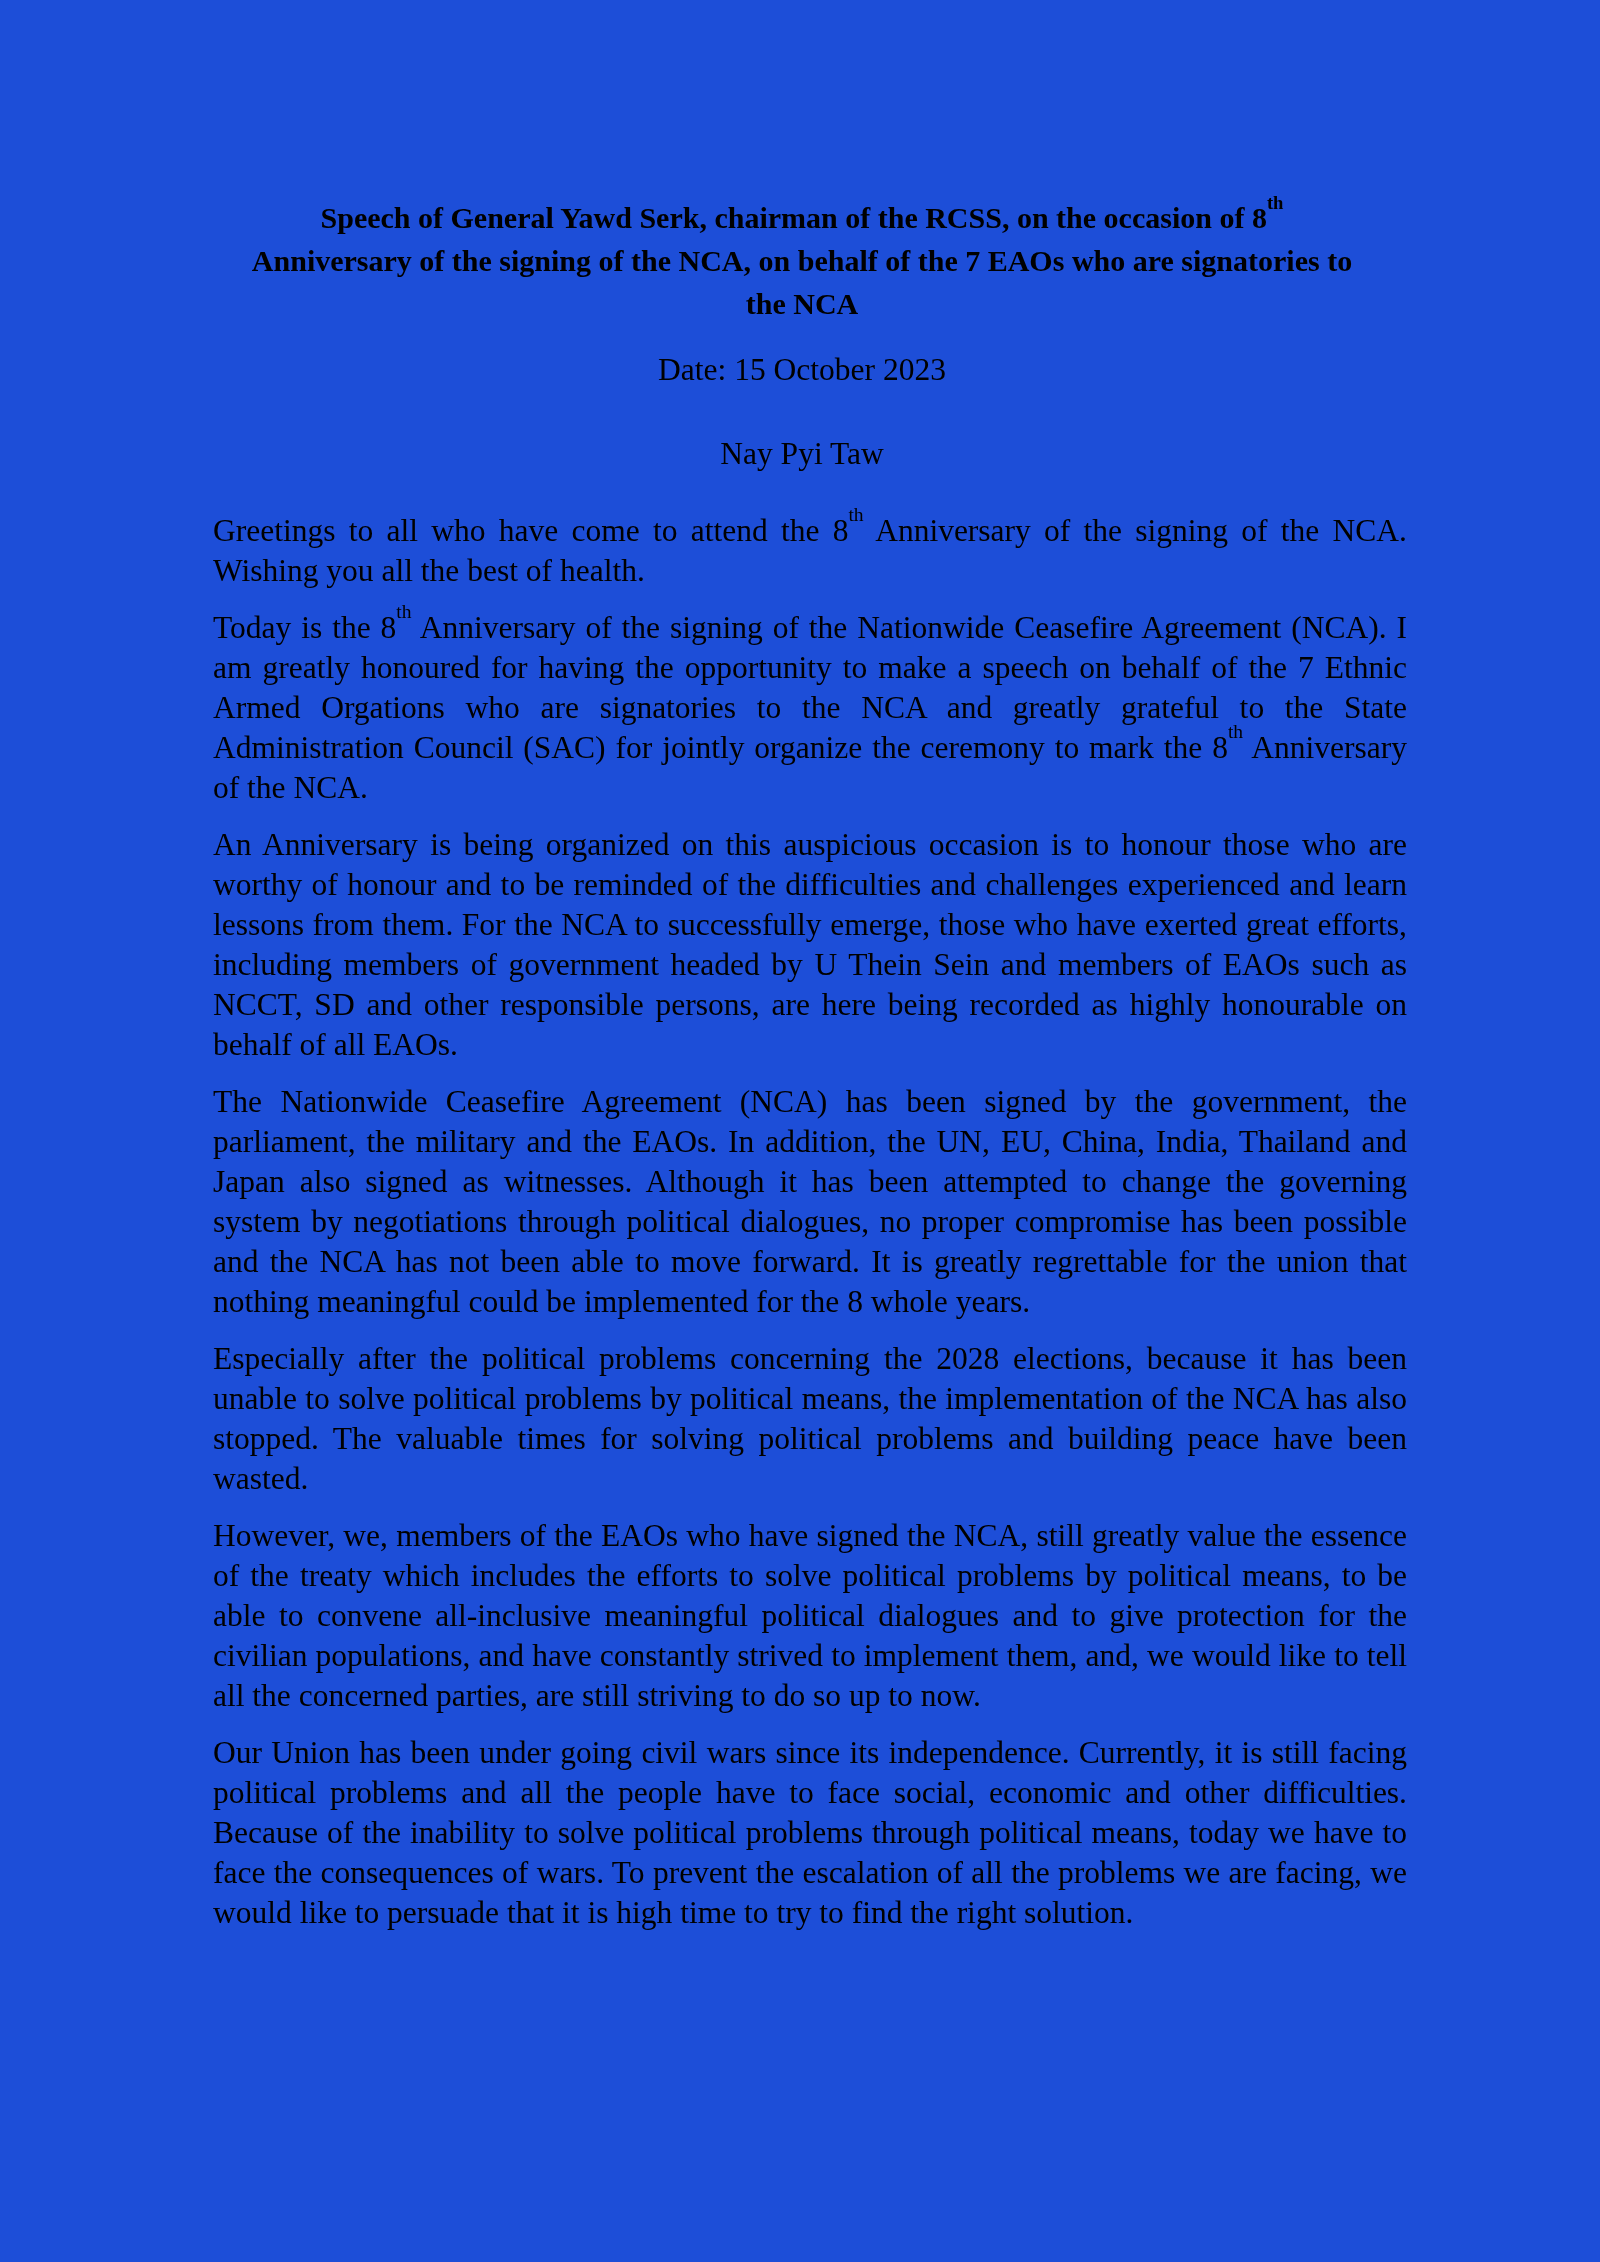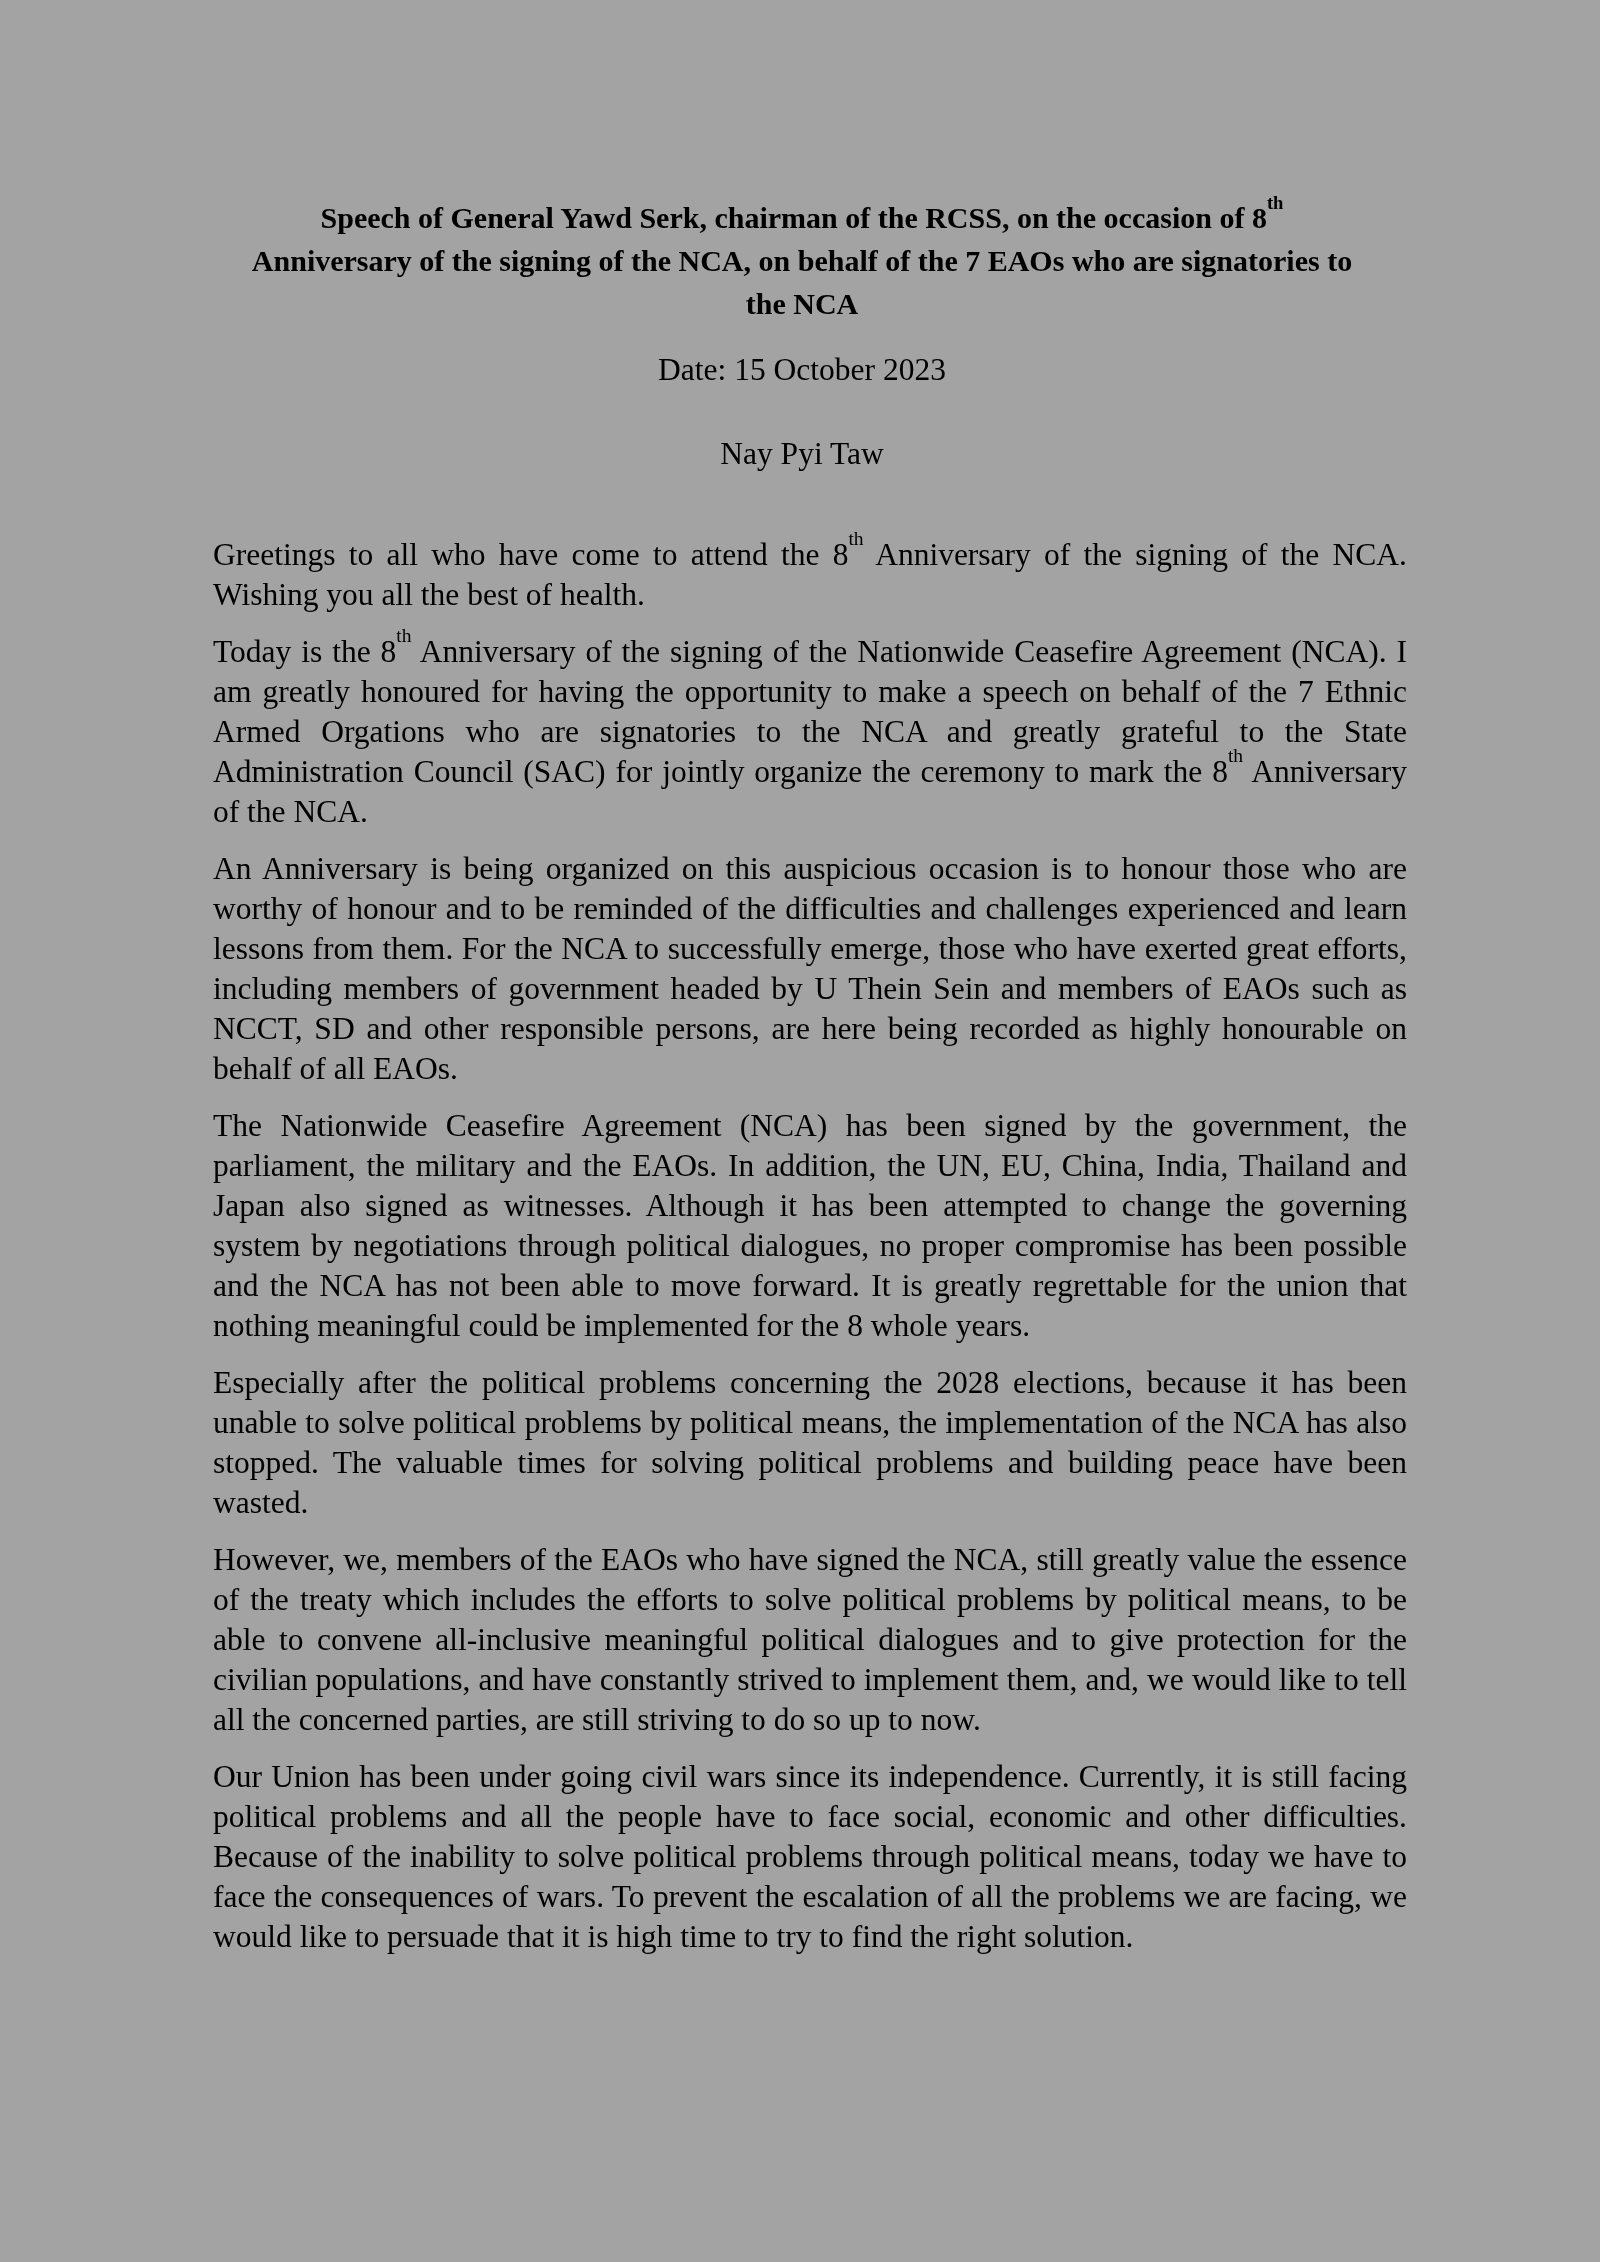--- a/index.html
+++ b/index.html
@@ -4,21 +4,21 @@
 <style>
   html, body {
     margin: 0;
     padding: 0;
     background: #ffffff;
   }
   .page {
     position: relative;
     width: 1600px;
     height: 2262px;
-    background: #a3a3a3;
+    background: #1d4ed8;
     color: #000000;
     font-family: "Liberation Serif", "DejaVu Serif", serif;
     box-sizing: border-box;
     padding: 196px 193px 0 197px;
     overflow: hidden;
   }
   .title {
     font-size: 30px;
     font-weight: bold;
     text-align: center;
@@ -26,21 +26,21 @@
     margin: 0 0 24px 0;
     white-space: pre-line;
   }
   .center-line {
     font-size: 31.5px;
     text-align: center;
     line-height: 42px;
     margin: 0 0 42px 0;
   }
   .place-line {
-    margin: 0 0 60px 0;
+    margin: 0 0 36px 0;
   }
   .para {
     font-size: 31.5px;
     line-height: 40px;
     text-align: justify;
     margin: 0 0 17px 16px;
   }
   sup {
     font-size: 0.62em;
     line-height: 0;

